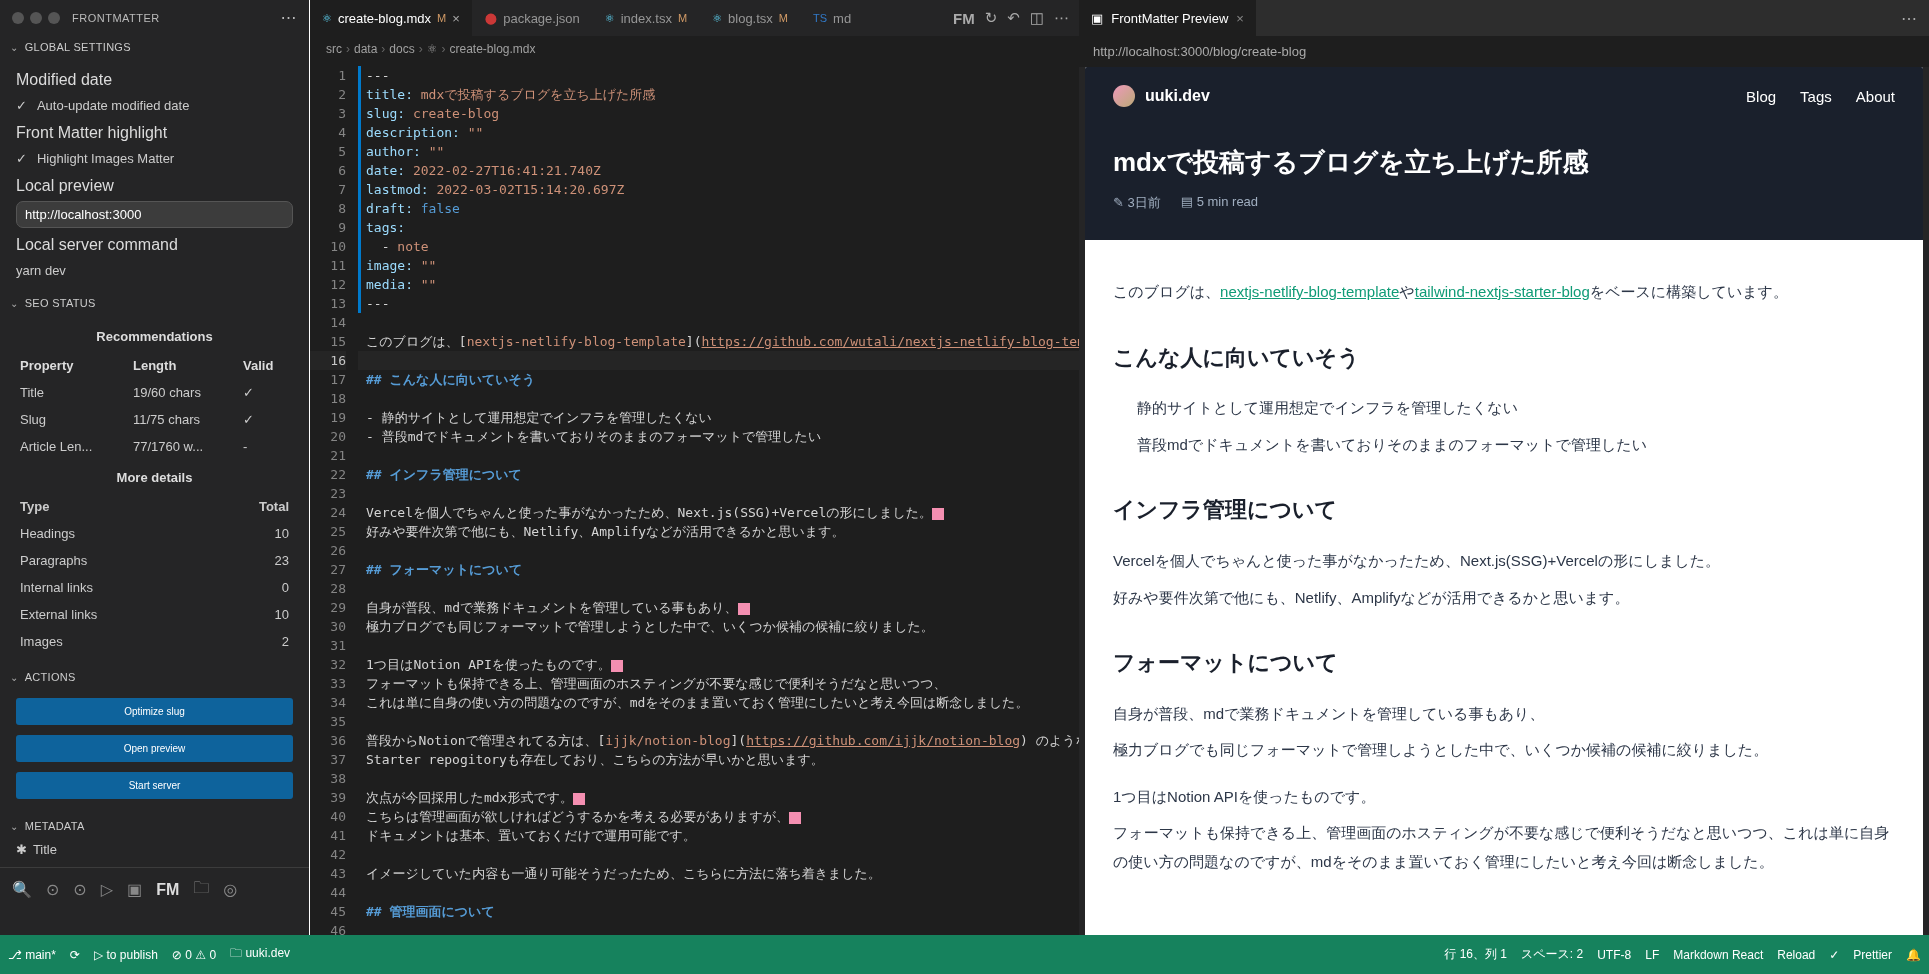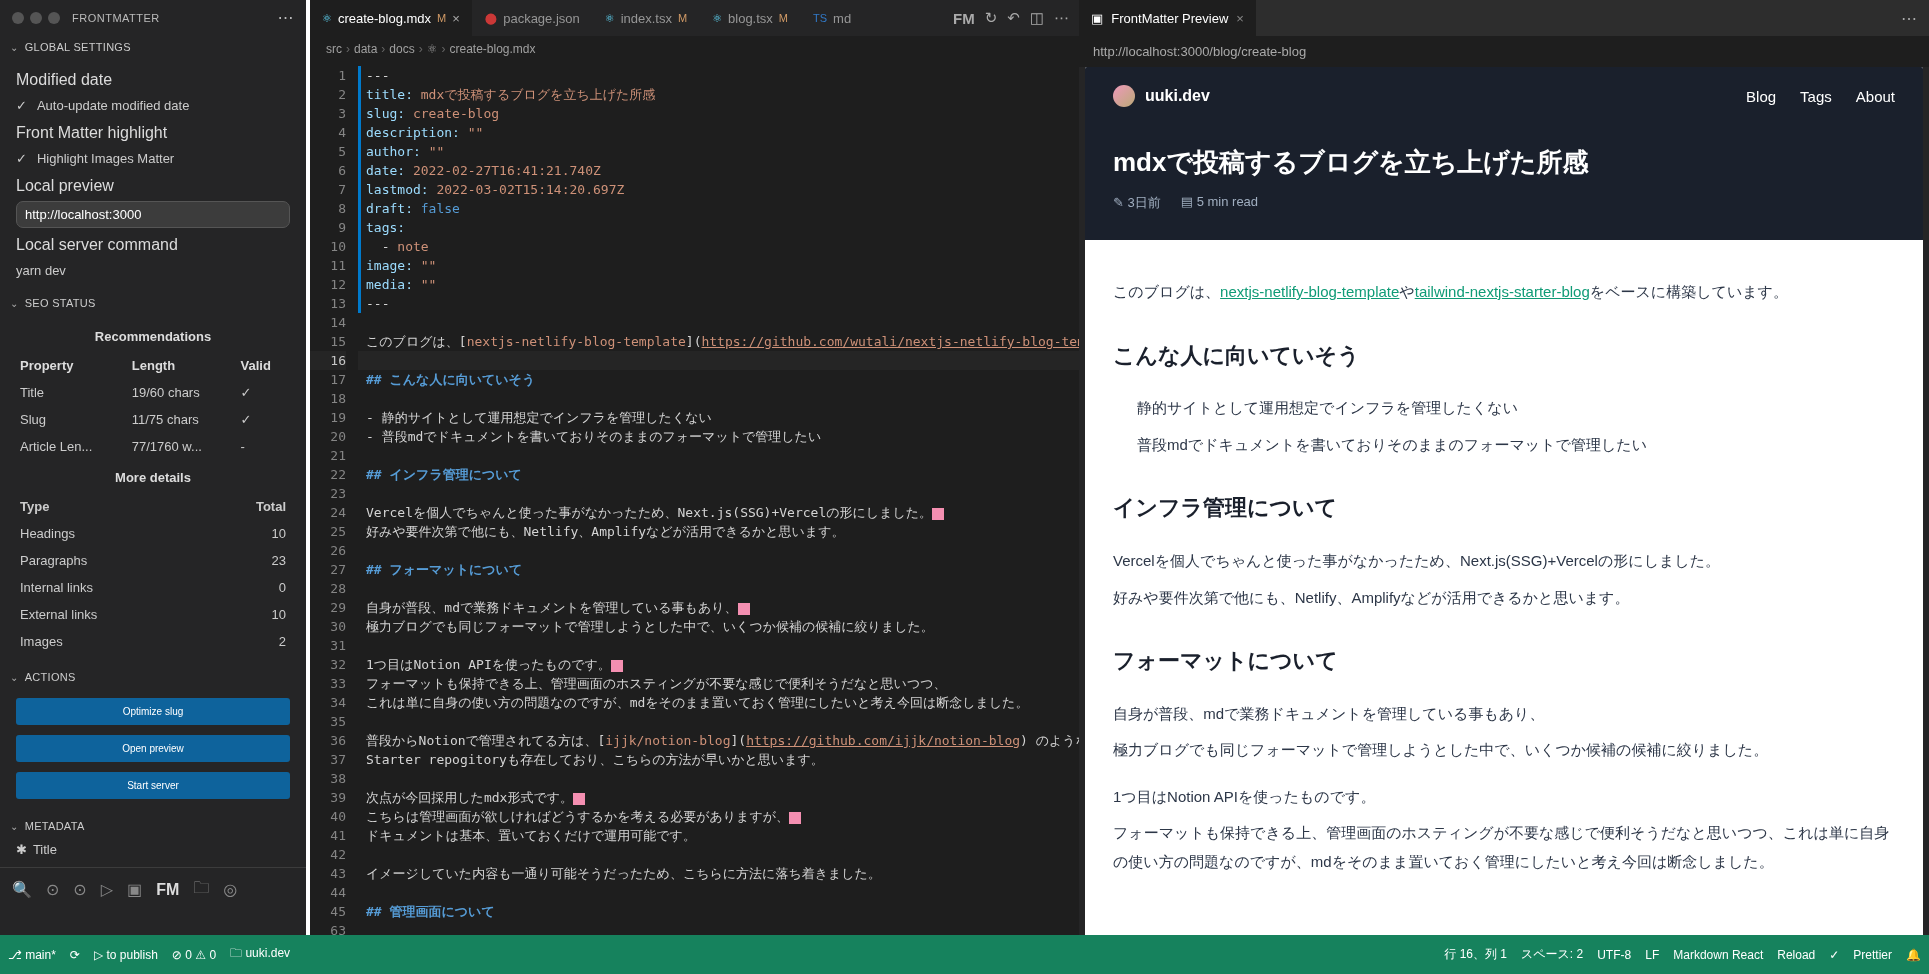--- a/index.html
+++ b/index.html
@@ -9,21 +9,21 @@
   color: #cccccc;
   font-size: 13px;
   overflow: hidden;
   width: 1929px;
   height: 974px;
 }
 .app { display: flex; height: 100%; }
 .sidebar {
   width: 310px;
   background: #252526;
-  border-right: 4px solid #ffffff;
+  border-right: 1px solid #ffffff;
   display: flex;
   flex-direction: column;
   overflow-y: auto;
 }
 .sidebar-header {
   display: flex;
   align-items: center;
   padding: 8px 12px;
   font-size: 11px;
   color: #bbb;
@@ -153,21 +153,21 @@
 }
 .site-nav { display:flex; align-items:center; padding: 18px 28px; background:#1a202c; color:#fff; }
 .avatar { width:22px; height:22px; border-radius:50%; background:linear-gradient(135deg,#e9b,#ba7); margin-right:10px; }
 .site-name { font-weight:600; font-size:16px; }
 .nav-links { margin-left:auto; display:flex; gap:24px; font-size:15px; font-weight:500; }
 .hero { background:#1a202c; color:#fff; padding: 20px 28px 28px; }
 .hero h1 { font-size: 26px; font-weight:700; }
 .hero-meta { display:flex; gap:20px; color:#a0aec0; font-size:13px; margin-top:14px; }
 .article { padding: 30px 28px; line-height:1.9; font-size:15px; color:#2d3748; }
 .article p { margin: 8px 0; }
-.article h2 { font-size: 22px; font-weight:700; margin: 30px 0 16px; color:#1a202c;font-family:Liberation Mono, monospace; }
+.article h2 { font-size: 22px; font-weight:700; margin: 30px 0 16px; color:#1a202c; }
 .article a { color:#0f9b76; text-decoration:underline; }
 .article ul { list-style:none; padding-left: 24px; }
 .article li { margin: 8px 0; }
 .fi-react{ color:#61dafb; }
 .fi-npm{ color:#cb3837; }
 .fi-ts{ color:#3178c6; }
 </style>
 </head>
 <body>
 
@@ -381,21 +381,21 @@
           <div class="ln">36</div>
           <div class="ln">37</div>
           <div class="ln">38</div>
           <div class="ln">39</div>
           <div class="ln">40</div>
           <div class="ln">41</div>
           <div class="ln">42</div>
           <div class="ln">43</div>
           <div class="ln">44</div>
           <div class="ln">45</div>
-          <div class="ln">63</div>
+          <div class="ln">46</div>
           <div class="ln">47</div>
           <div class="ln">48</div>
         </div>
       <div class="code" id="code"><div class="line"><span class="mark"></span><span class="tk-p">---</span></div><div class="line"><span class="mark"></span><span class="tk-a">title:</span> <span class="tk-s">mdxで投稿するブログを立ち上げた所感</span></div><div class="line"><span class="mark"></span><span class="tk-a">slug:</span> <span class="tk-s">create-blog</span></div><div class="line"><span class="mark"></span><span class="tk-a">description:</span> <span class="tk-s">""</span></div><div class="line"><span class="mark"></span><span class="tk-a">author:</span> <span class="tk-s">""</span></div><div class="line"><span class="mark"></span><span class="tk-a">date:</span> <span class="tk-s">2022-02-27T16:41:21.740Z</span></div><div class="line"><span class="mark"></span><span class="tk-a">lastmod:</span> <span class="tk-s">2022-03-02T15:14:20.697Z</span></div><div class="line"><span class="mark"></span><span class="tk-a">draft:</span> <span class="tk-k">false</span></div><div class="line"><span class="mark"></span><span class="tk-a">tags:</span></div><div class="line"><span class="mark"></span>  <span class="tk-p">-</span> <span class="tk-s">note</span></div><div class="line"><span class="mark"></span><span class="tk-a">image:</span> <span class="tk-s">""</span></div><div class="line"><span class="mark"></span><span class="tk-a">media:</span> <span class="tk-s">""</span></div><div class="line"><span class="mark"></span><span class="tk-p">---</span></div><div class="line"></div><div class="line"><span class="tk-c">このブログは、[</span><span class="tk-s">nextjs-netlify-blog-template</span><span class="tk-c">](</span><span class="tk-l">https://github.com/wutali/nextjs-netlify-blog-template</span></div><div class="line cur"></div><div class="line"><span class="tk-h">## こんな人に向いていそう</span></div><div class="line"></div><div class="line"><span class="tk-p">-</span> <span class="tk-c">静的サイトとして運用想定でインフラを管理したくない</span></div><div class="line"><span class="tk-p">-</span> <span class="tk-c">普段mdでドキュメントを書いておりそのままのフォーマットで管理したい</span></div><div class="line"></div><div class="line"><span class="tk-h">## インフラ管理について</span></div><div class="line"></div><div class="line"><span class="tk-c">Vercelを個人でちゃんと使った事がなかったため、Next.js(SSG)+Vercelの形にしました。</span><span class="pink"></span></div><div class="line"><span class="tk-c">好みや要件次第で他にも、Netlify、Amplifyなどが活用できるかと思います。</span></div><div class="line"></div><div class="line"><span class="tk-h">## フォーマットについて</span></div><div class="line"></div><div class="line"><span class="tk-c">自身が普段、mdで業務ドキュメントを管理している事もあり、</span><span class="pink"></span></div><div class="line"><span class="tk-c">極力ブログでも同じフォーマットで管理しようとした中で、いくつか候補の候補に絞りました。</span></div><div class="line"></div><div class="line"><span class="tk-c">1つ目はNotion APIを使ったものです。</span><span class="pink"></span></div><div class="line"><span class="tk-c">フォーマットも保持できる上、管理画面のホスティングが不要な感じで便利そうだなと思いつつ、</span></div><div class="line"><span class="tk-c">これは単に自身の使い方の問題なのですが、mdをそのまま置いておく管理にしたいと考え今回は断念しました。</span></div><div class="line"></div><div class="line"><span class="tk-c">普段からNotionで管理されてる方は、[</span><span class="tk-s">ijjk/notion-blog</span><span class="tk-c">](</span><span class="tk-l">https://github.com/ijjk/notion-blog</span><span class="tk-c">) のような</span></div><div class="line"><span class="tk-c">Starter repogitoryも存在しており、こちらの方法が早いかと思います。</span></div><div class="line"></div><div class="line"><span class="tk-c">次点が今回採用したmdx形式です。</span><span class="pink"></span></div><div class="line"><span class="tk-c">こちらは管理画面が欲しければどうするかを考える必要がありますが、</span><span class="pink"></span></div><div class="line"><span class="tk-c">ドキュメントは基本、置いておくだけで運用可能です。</span></div><div class="line"></div><div class="line"><span class="tk-c">イメージしていた内容も一通り可能そうだったため、こちらに方法に落ち着きました。</span></div><div class="line"></div><div class="line"><span class="tk-h">## 管理画面について</span></div><div class="line"></div><div class="line"><span class="tk-c">mdxの場合、Notionと異なり投稿やメタ情報については自身で管理する必要があります。</span><span class="pink"></span></div><div class="line"><span class="tk-c">（静的サイトジェネレータを使わない場合）</span><span class="pink"></span></div></div>
     </div>
   </div>
 
   <div class="preview-pane">
     <div class="pv-tab">
       <div class="pv-tab-item">

